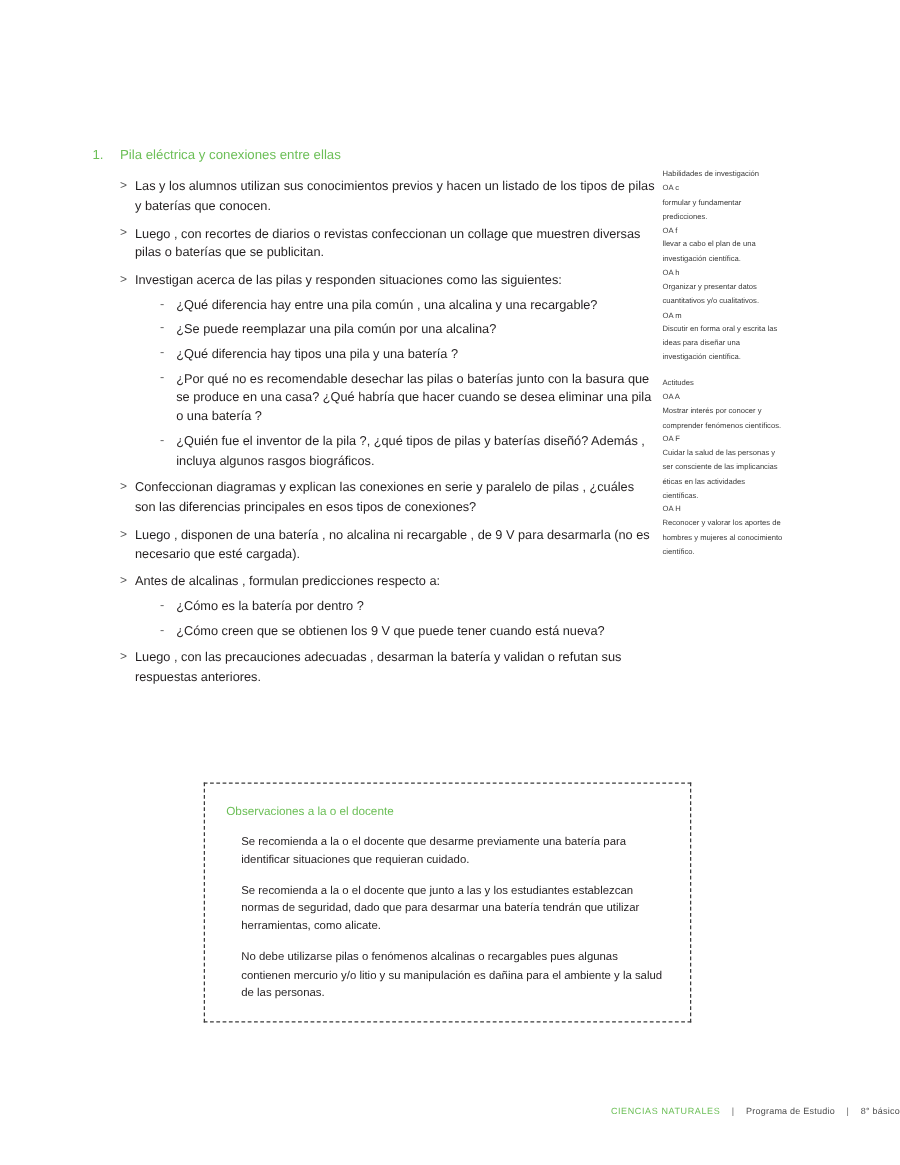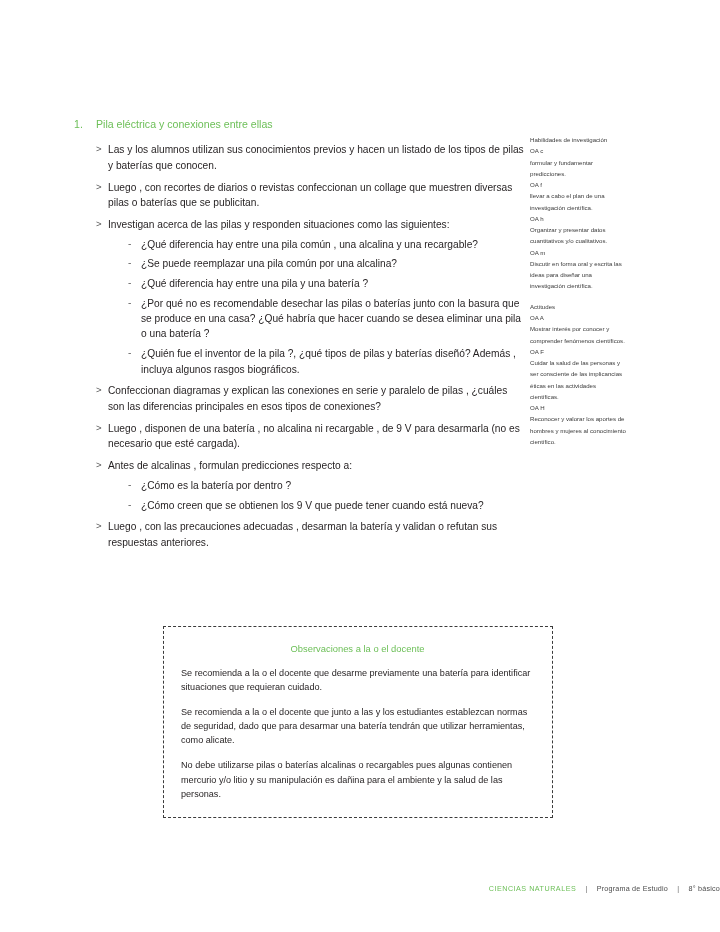--- a/index.html
+++ b/index.html
@@ -125,26 +125,25 @@
     top: 626px;
     width: 390px;
     border: 1px dashed #3b3b3b;
     box-sizing: border-box;
     padding: 16px 18px 16px 17px;
   }
   .obs-title {
     color: #6cbf57;
     font-size: 9.4px;
     margin: 0 0 12px 0;
-    text-align: center;
   }
   .obs-p {
     font-size: 9.1px;
     line-height: 1.55;
-    margin: 0 0 11px 0;
+    margin: 0 0 11px 12px;
     color: #231f20;
   }
   .obs-p:last-child { margin-bottom: 0; }
 
   
   .footer {
     position: absolute;
     left: 0;
     right: 0;
     top: 884px;
@@ -180,21 +179,21 @@
         <li>
           <span class="marker">&gt;</span>
           <p class="txt">Luego , con recortes de diarios o revistas confeccionan un collage que muestren diversas pilas o baterías que se publicitan.</p>
         </li>
         <li>
           <span class="marker">&gt;</span>
           <p class="txt">Investigan acerca de las pilas y responden situaciones como las siguientes:</p>
           <ul class="lvl2">
             <li><span class="marker">-</span><span>¿Qué diferencia hay entre una pila común , una alcalina y una recargable?</span></li>
             <li><span class="marker">-</span><span>¿Se puede reemplazar una pila común por una alcalina?</span></li>
-            <li><span class="marker">-</span><span>¿Qué diferencia hay entre una pila y una batería ?</span></li>
+            <li><span class="marker">-</span><span>¿Qué diferencia hay tipos una pila y una batería ?</span></li>
             <li><span class="marker">-</span><span>¿Por qué no es recomendable desechar las pilas o baterías junto con la basura que se produce en una casa? ¿Qué habría que hacer cuando se desea eliminar una pila o una batería ?</span></li>
             <li><span class="marker">-</span><span>¿Quién fue el inventor de la pila ?, ¿qué tipos de pilas y baterías diseñó? Además , incluya algunos rasgos biográficos.</span></li>
           </ul>
         </li>
         <li>
           <span class="marker">&gt;</span>
           <p class="txt">Confeccionan diagramas y explican las conexiones en serie y paralelo de pilas , ¿cuáles son las diferencias principales en esos tipos de conexiones?</p>
         </li>
         <li>
           <span class="marker">&gt;</span>
@@ -238,21 +237,21 @@
         <p class="code">OA H</p>
         <p class="desc">Reconocer y valorar los aportes de hombres y mujeres al conocimiento científico.</p>
       </div>
     </div>
 
   <div class="obs-box">
     <p class="obs-title">Observaciones a la o el docente</p>
     <div id="obs-body">
         <p class="obs-p">Se recomienda a la o el docente que desarme previamente una batería para identificar situaciones que requieran cuidado.</p>
         <p class="obs-p">Se recomienda a la o el docente que junto a las y los estudiantes establezcan normas de seguridad, dado que para desarmar una batería tendrán que utilizar herramientas, como alicate.</p>
-        <p class="obs-p">No debe utilizarse pilas o baterías alcalinas o recargables pues algunas contienen mercurio y/o litio y su manipulación es dañina para el ambiente y la salud de las personas.</p>
+        <p class="obs-p">No debe utilizarse pilas o fenómenos alcalinas o recargables pues algunas contienen mercurio y/o litio y su manipulación es dañina para el ambiente y la salud de las personas.</p>
       </div>
   </div>
 
   <div class="footer">
     <span class="brand">CIENCIAS NATURALES</span>
     <span class="sep">|</span>
     <span>Programa de Estudio</span>
     <span class="sep">|</span>
     <span>8° básico</span>
   </div>

